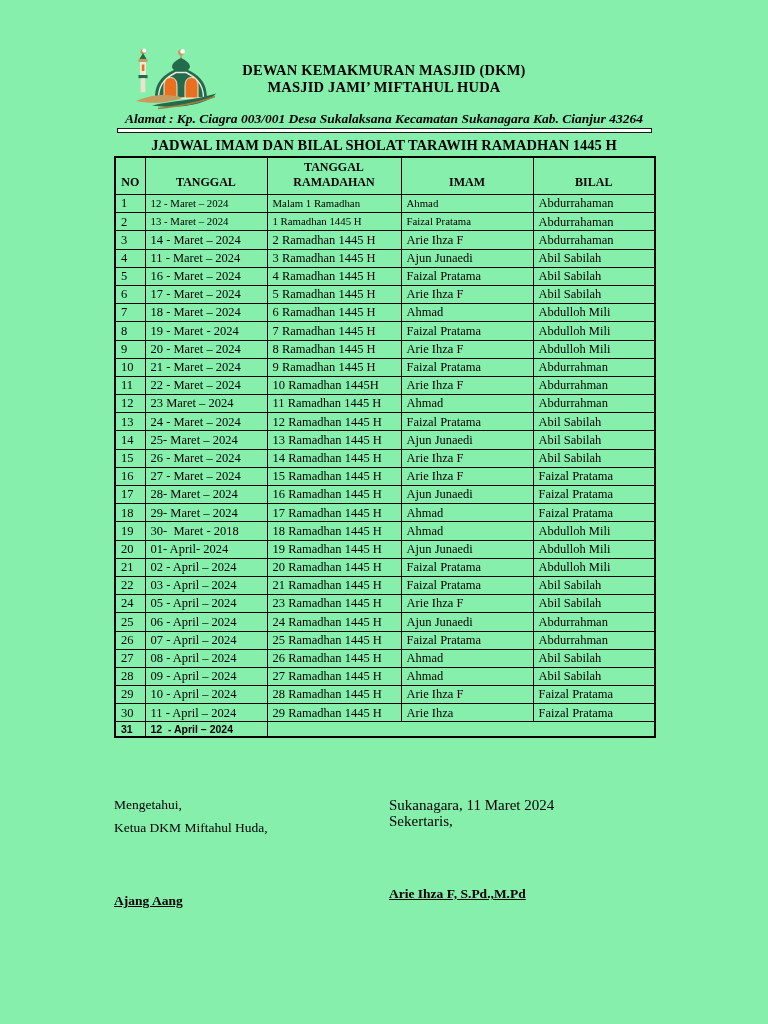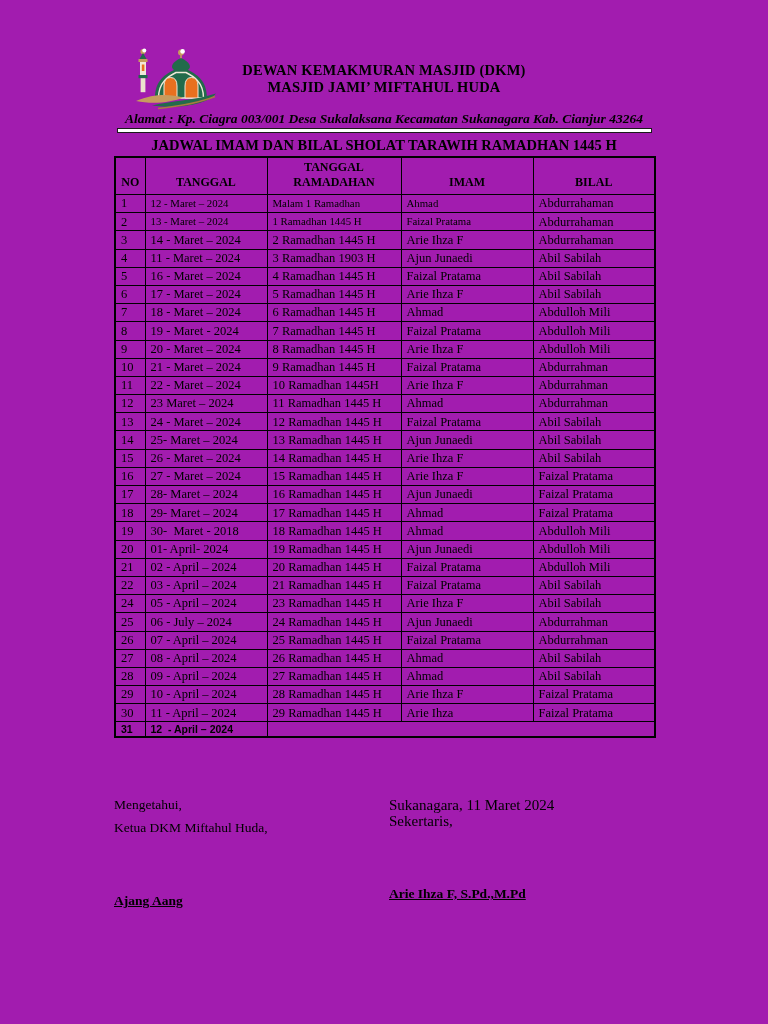--- a/index.html
+++ b/index.html
@@ -1,17 +1,17 @@
 <!DOCTYPE html>
 <html><head>
 <meta charset="utf-8">
 <style>
   html,body { margin:0; padding:0; background:#ffffff; }
   .page {
-    position:relative; width:768px; height:1024px; background:#a21caf;
+    position:relative; width:768px; height:1024px; background:#86efac;
     font-family:"Liberation Serif","DejaVu Serif",serif; color:#000;
     overflow:hidden;
   }
   .logo { position:absolute; left:128px; top:46px; width:92px; height:68px; }
   .org { position:absolute; left:114px; top:62px; width:540px; text-align:center;
          font-weight:bold; font-size:14.5px; line-height:17px; letter-spacing:.2px; }
   .address { position:absolute; left:57px; top:111px; width:654px; text-align:center;
              font-weight:bold; font-style:italic; font-size:13.5px; white-space:nowrap; }
   .rule { position:absolute; left:117px; top:128px; width:533px; height:3px;
           border:1.5px solid #1a1a1a; background:#fff; }
@@ -121,21 +121,21 @@
         <tr>
           <td class="cell-no">3</td>
           <td class="cell-tanggal">14 - Maret – 2024</td>
           <td class="cell-ram">2 Ramadhan 1445 H</td>
           <td class="cell-imam">Arie Ihza F</td>
           <td class="cell-bilal">Abdurrahaman</td>
         </tr>
         <tr>
           <td class="cell-no">4</td>
           <td class="cell-tanggal">11 - Maret – 2024</td>
-          <td class="cell-ram">3 Ramadhan 1903 H</td>
+          <td class="cell-ram">3 Ramadhan 1445 H</td>
           <td class="cell-imam">Ajun Junaedi</td>
           <td class="cell-bilal">Abil Sabilah</td>
         </tr>
         <tr>
           <td class="cell-no">5</td>
           <td class="cell-tanggal">16 - Maret – 2024</td>
           <td class="cell-ram">4 Ramadhan 1445 H</td>
           <td class="cell-imam">Faizal Pratama</td>
           <td class="cell-bilal">Abil Sabilah</td>
         </tr>
@@ -260,21 +260,21 @@
         </tr>
         <tr>
           <td class="cell-no">24</td>
           <td class="cell-tanggal">05 - April – 2024</td>
           <td class="cell-ram">23 Ramadhan 1445 H</td>
           <td class="cell-imam">Arie Ihza F</td>
           <td class="cell-bilal">Abil Sabilah</td>
         </tr>
         <tr>
           <td class="cell-no">25</td>
-          <td class="cell-tanggal">06 - July – 2024</td>
+          <td class="cell-tanggal">06 - April – 2024</td>
           <td class="cell-ram">24 Ramadhan 1445 H</td>
           <td class="cell-imam">Ajun Junaedi</td>
           <td class="cell-bilal">Abdurrahman</td>
         </tr>
         <tr>
           <td class="cell-no">26</td>
           <td class="cell-tanggal">07 - April – 2024</td>
           <td class="cell-ram">25 Ramadhan 1445 H</td>
           <td class="cell-imam">Faizal Pratama</td>
           <td class="cell-bilal">Abdurrahman</td>

